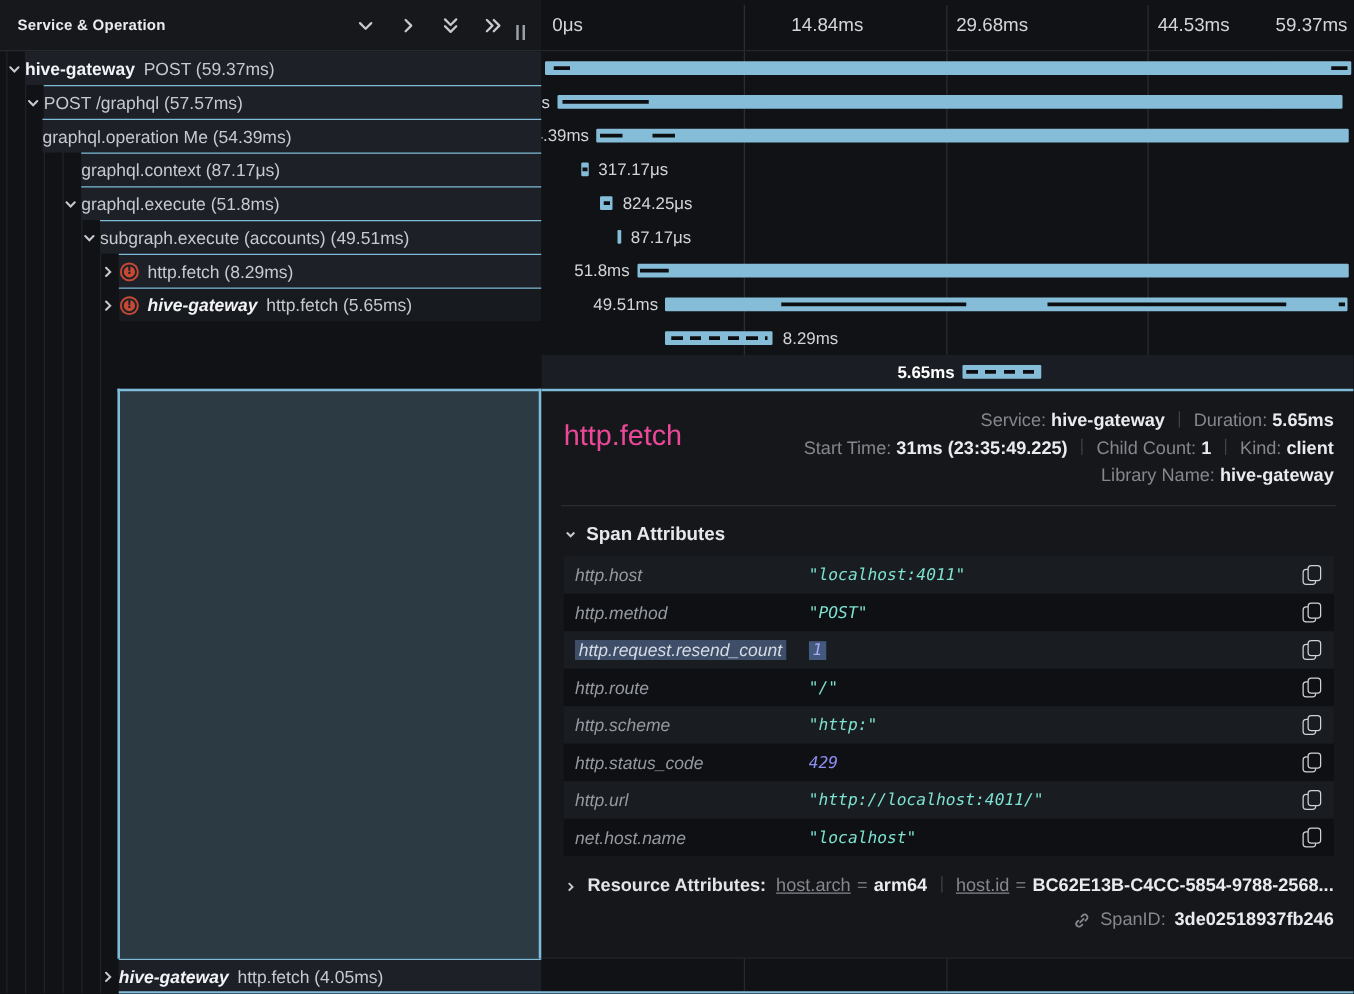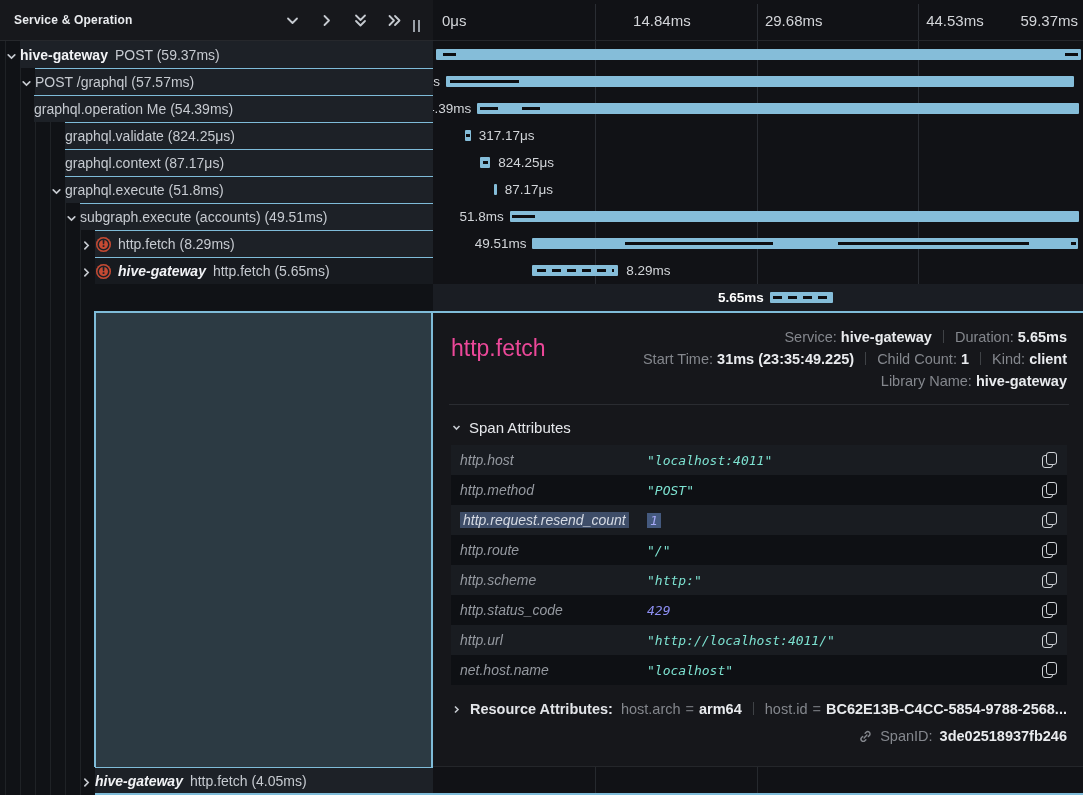--- a/index.html
+++ b/index.html
@@ -53,40 +53,40 @@
   .detail{position:absolute;left:0;top:311px;width:650px;height:455px;background:#16171b;
        border-top:2px solid #7fbcd9;box-sizing:border-box;padding:13px 16px 0 18px;}
   .dhead{display:flex;}
   .dtitle{font-size:23px;color:#ec4899;margin-top:9px;flex:0 0 auto;}
   .dmeta{flex:1;text-align:right;font-size:14.5px;}
   .dmeta .row{height:22px;line-height:22px;white-space:nowrap;}
   .mlab{color:#84878d;}
   .mval{color:#e9ebee;font-weight:700;}
   .vdiv{display:inline-block;width:1px;height:13px;background:#3f4246;margin:0 11px;vertical-align:-1px;}
   .hairline{height:1px;background:#2a2c31;margin:12px -2px 10px -2px;}
-  .sectionh{display:flex;align-items:center;gap:7px;font-size:15px;font-weight:400;color:#e6e8ec;
+  .sectionh{display:flex;align-items:center;gap:7px;font-size:15px;font-weight:700;color:#e6e8ec;
        height:24px;cursor:pointer;margin-bottom:6px;}
   .attr-table{width:100%;}
   .arow{display:grid;grid-template-columns:196px 1fr 34px;align-items:center;height:30px;--rowbg:#191c21;}
   .arow.dark{--rowbg:#0e1014;}
   .arow{background:var(--rowbg);font-style:italic;}
   .akey{font-size:14px;color:#9599a0;padding-left:9px;white-space:nowrap;overflow:hidden;}
   .aval{font-family:"DejaVu Sans Mono",monospace;font-size:13px;white-space:nowrap;overflow:hidden;}
   .aval.str{color:#7de2d1;}
   .aval.num{color:#8d8ff3;}
   .hl-k{background:#3e4d68;color:#d5dae3;border-radius:2px;padding:1px 3px 2px 3px;}
   .hl-v{background:#44597e;color:#a6a9f7;border-radius:1px;padding:1px 3px 2px 3px;}
   .copybtn{width:20px;height:16px;position:relative;cursor:pointer;justify-self:center;}
   .copybtn i{position:absolute;width:9px;height:11px;border:1.4px solid #cfd2d6;border-radius:3px;box-sizing:content-box;}
   .copybtn i.b{left:2px;top:3px;}
   .copybtn i.f{left:6px;top:0;background:var(--rowbg);}
   .resline{margin-top:12px;display:flex;align-items:center;gap:8px;font-size:14.5px;height:24px;
        white-space:nowrap;overflow:hidden;cursor:pointer;}
   .restitle{font-weight:700;color:#e2e4e8;}
-  .rkey{color:#84878d;}.req{color:#6f7277;padding:0 5px;}
+  .rkey{color:#84878d;text-decoration:underline;}.req{color:#6f7277;padding:0 5px;}
   .spanid{margin-top:3px;height:24px;display:flex;align-items:center;justify-content:flex-end;gap:7px;font-size:14.5px;}
   .detail-sep{position:absolute;left:433px;top:766px;width:650px;height:1px;background:#24262a;}
   .bottom-right{position:absolute;left:433px;top:767px;width:650px;height:26px;background:#111216;overflow:hidden;}
   .caret-sm{width:11px;height:11px;display:block;}
 </style>
 </head>
 <body>
 
 <div id="app">
 
@@ -301,25 +301,20 @@
           <div class="tcell" style="left: 35px;">
             <span class="lbl">POST /graphql (57.57ms)</span>
           </div>
         </div>
         <div class="trow">
           <span class="tcaret" style="left: 36px;"><svg width="11" height="11" viewBox="0 0 10 10" fill="none" stroke="#c6cad0" stroke-width="1.5" stroke-linecap="round">
               <polyline points="2,3.5 5,6.5 8,3.5"></polyline>
             </svg></span>
           <div class="tcell" style="left: 34px;">
             <span class="lbl">graphql.operation Me (54.39ms)</span>
-          </div>
-        </div>
-        <div class="trow">
-          <div class="tcell" style="left: 65px;">
-            <span class="lbl">graphql.validate (824.25μs)</span>
           </div>
         </div>
         <div class="trow">
           <div class="tcell" style="left: 65px;">
             <span class="lbl">graphql.context (87.17μs)</span>
           </div>
         </div>
         <div class="trow">
           <span class="tcaret" style="left: 51px;"><svg width="11" height="11" viewBox="0 0 10 10" fill="none" stroke="#c6cad0" stroke-width="1.5" stroke-linecap="round">
               <polyline points="2,3.5 5,6.5 8,3.5"></polyline>

